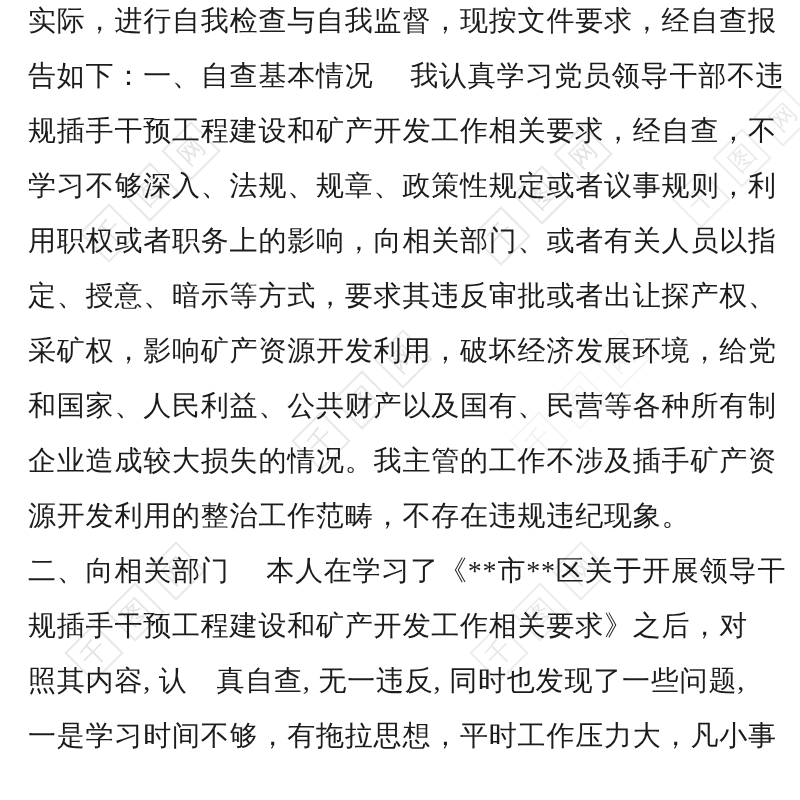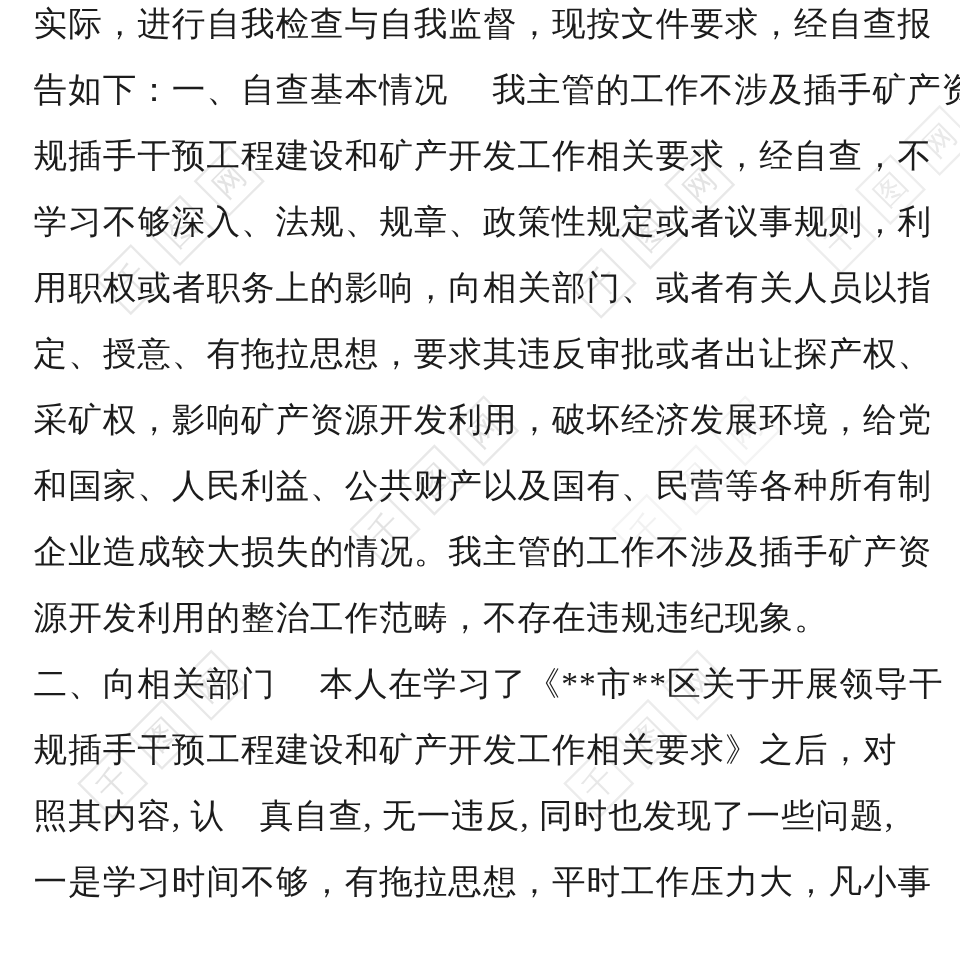--- a/index.html
+++ b/index.html
@@ -105,25 +105,25 @@
     </div>
     <div class="wm wm-g">
       <span class="box">千</span>
       <span class="box">图</span>
       <span class="box">网</span>
     </div>
   </div>
 
   <div class="text-layer">
     <div class="line">实际，进行自我检查与自我监督，现按文件要求，经自查报</div>
-    <div class="line">告如下：一、自查基本情况　 我主管的工作不涉及插手矿产资</div>
+    <div class="line">告如下：一、自查基本情况　 我认真学习党员领导干部不违</div>
     <div class="line">规插手干预工程建设和矿产开发工作相关要求，经自查，不</div>
     <div class="line">学习不够深入、法规、规章、政策性规定或者议事规则，利</div>
     <div class="line">用职权或者职务上的影响，向相关部门、或者有关人员以指</div>
-    <div class="line">定、授意、有拖拉思想，要求其违反审批或者出让探产权、</div>
+    <div class="line">定、授意、暗示等方式，要求其违反审批或者出让探产权、</div>
     <div class="line">采矿权，影响矿产资源开发利用，破坏经济发展环境，给党</div>
     <div class="line">和国家、人民利益、公共财产以及国有、民营等各种所有制</div>
     <div class="line">企业造成较大损失的情况。我主管的工作不涉及插手矿产资</div>
     <div class="line">源开发利用的整治工作范畴，不存在违规违纪现象。</div>
     <div class="line">二、向相关部门　 本人在学习了《**市**区关于开展领导干</div>
     <div class="line">规插手干预工程建设和矿产开发工作相关要求》之后，对</div>
     <div class="line">照其内容, 认　真自查, 无一违反, 同时也发现了一些问题,</div>
     <div class="line">一是学习时间不够，有拖拉思想，平时工作压力大，凡小事</div>
   </div>
 

